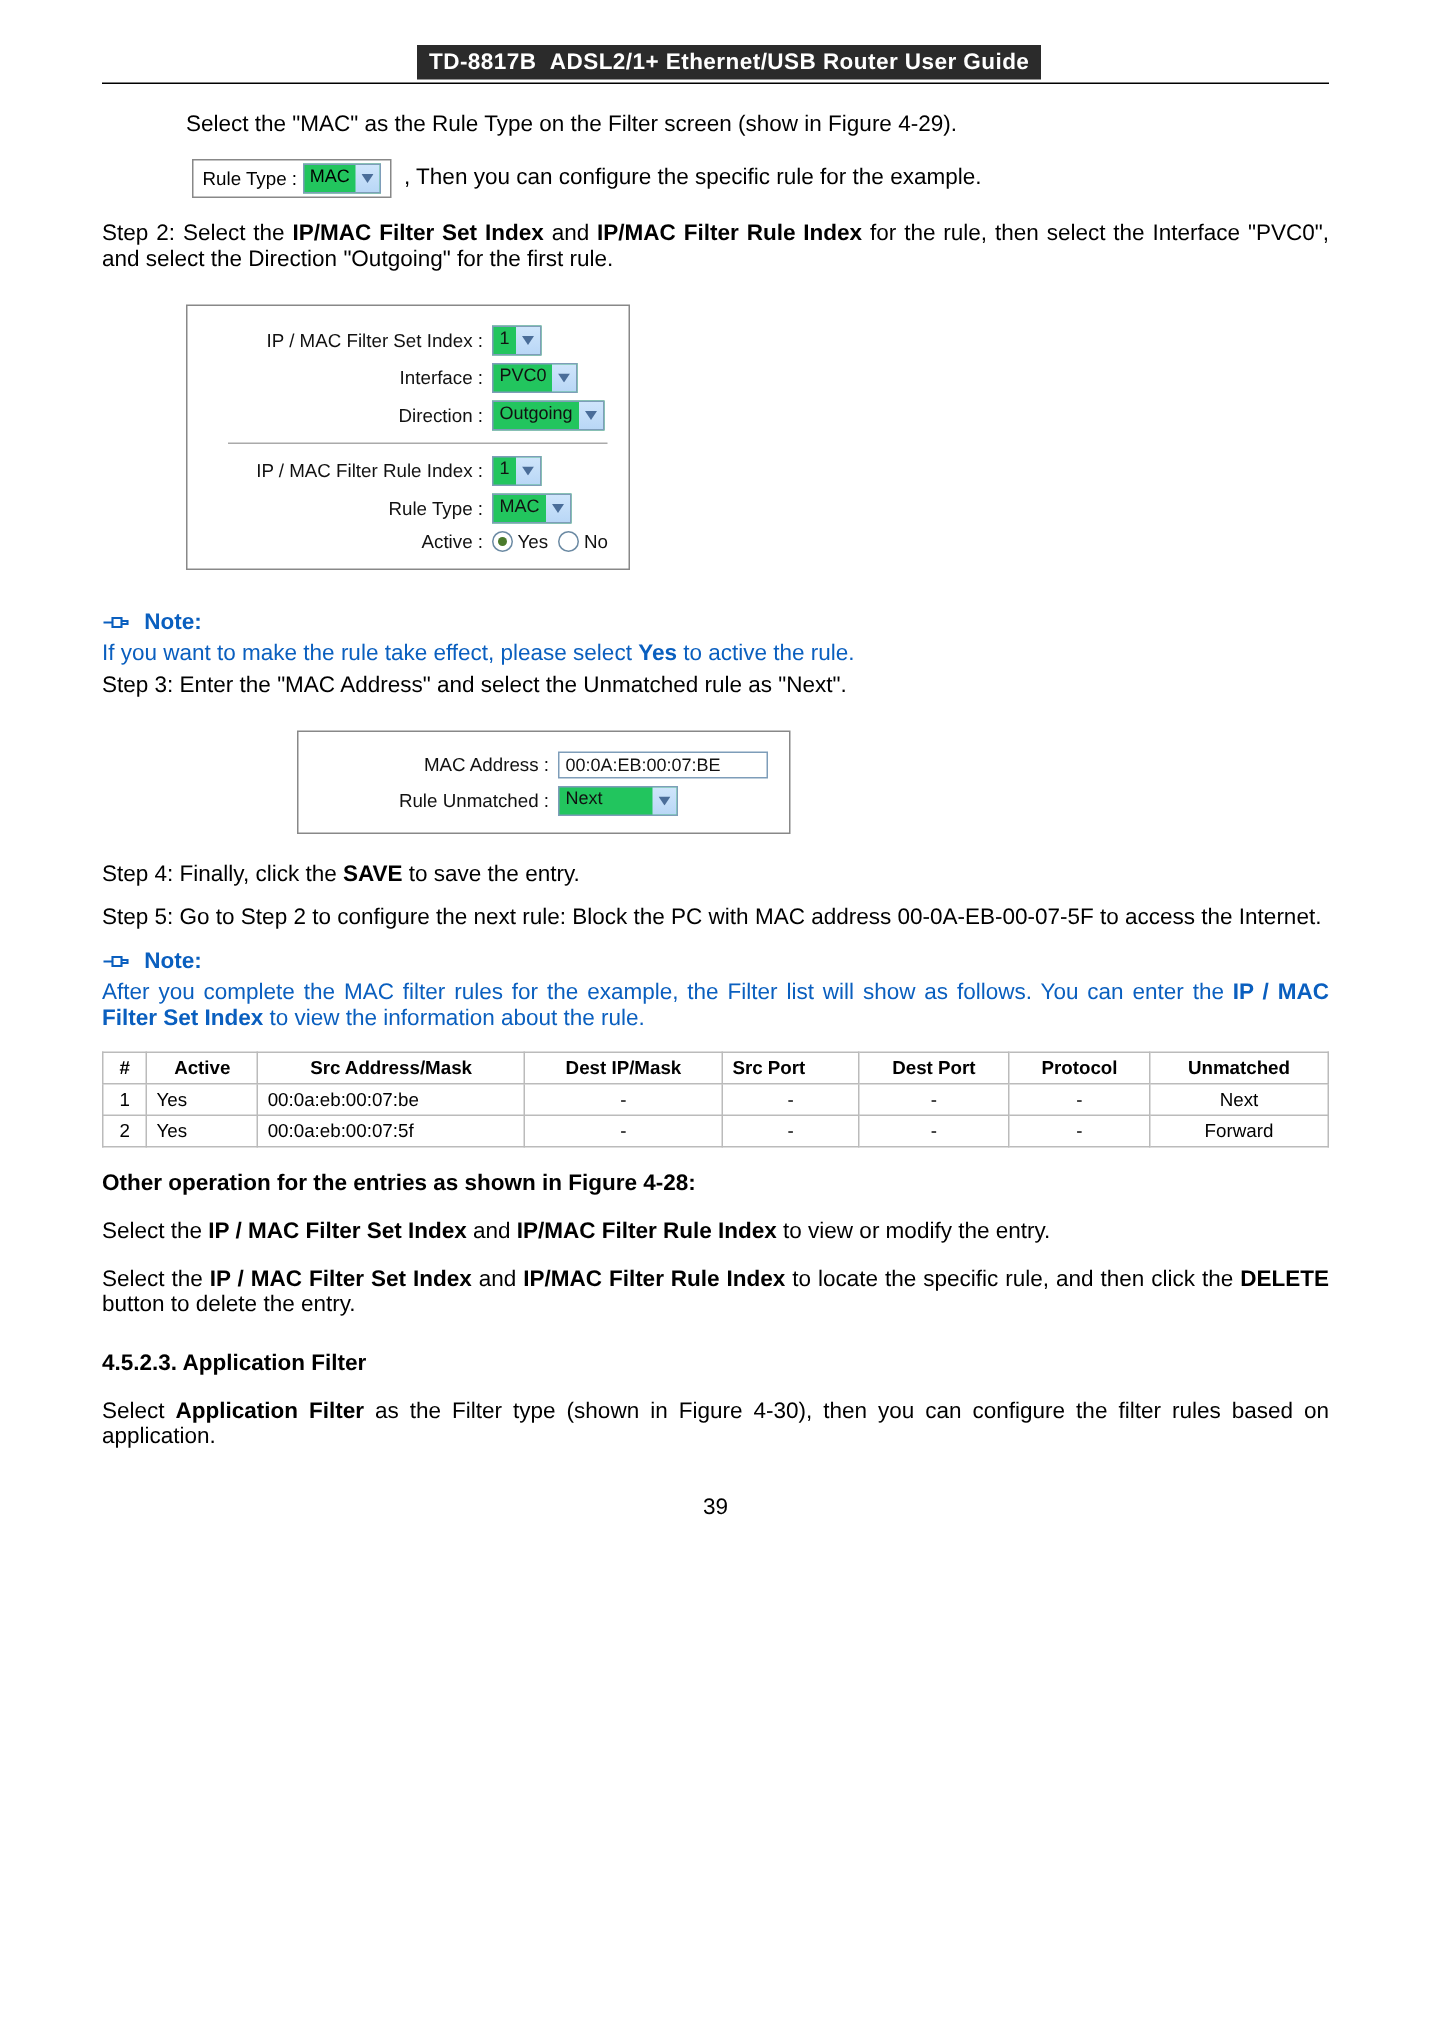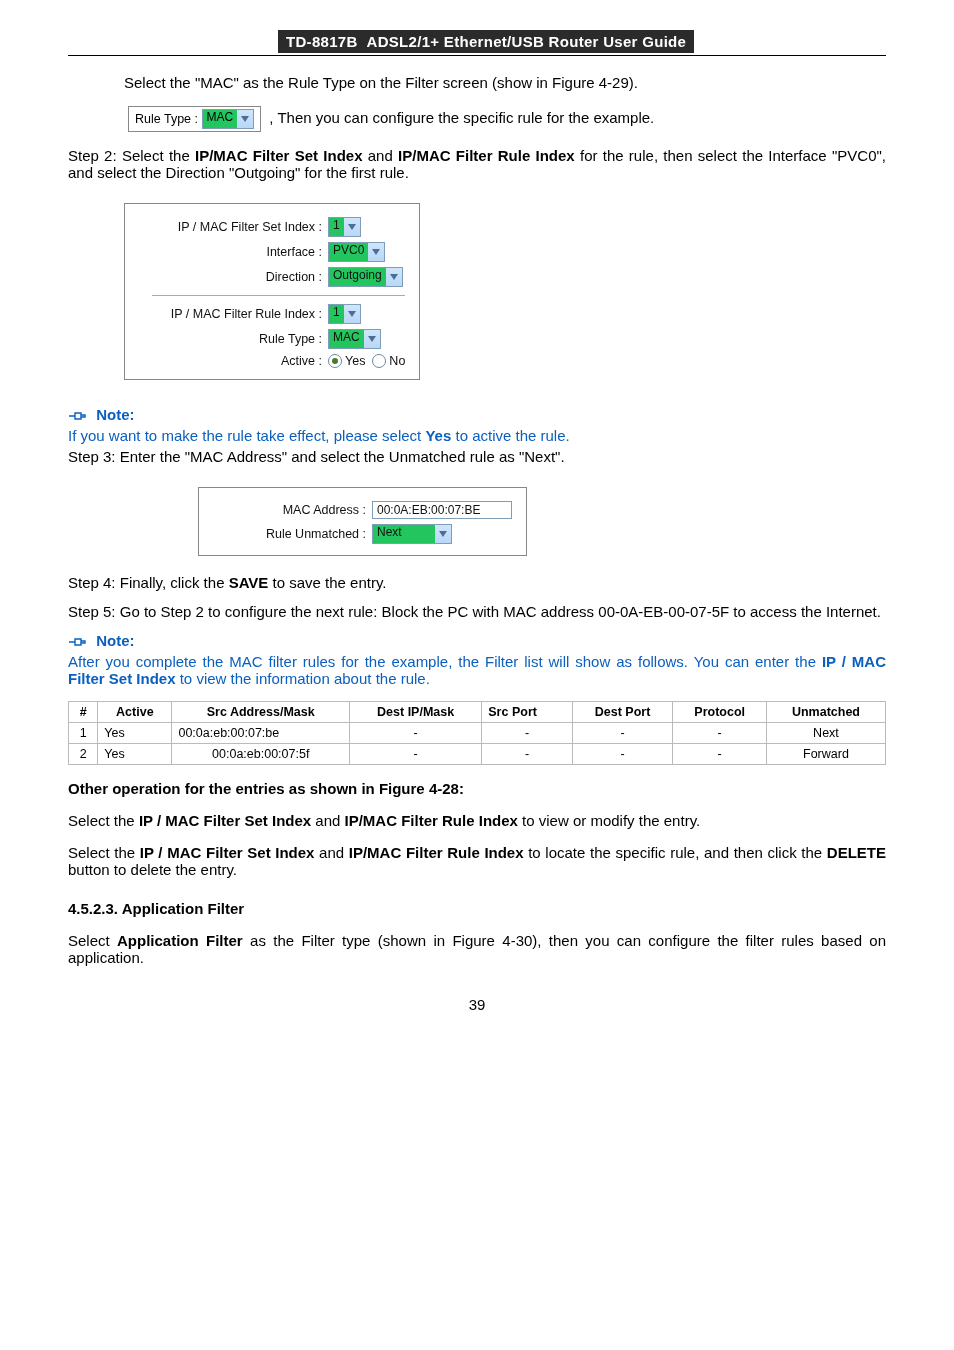--- a/index.html
+++ b/index.html
@@ -196,21 +196,21 @@
         <td style="text-align:left">00:0a:eb:00:07:be</td>
         <td>-</td>
         <td>-</td>
         <td>-</td>
         <td>-</td>
         <td>Next</td>
       </tr>
       <tr>
         <td>2</td>
         <td style="text-align:left">Yes</td>
-        <td style="text-align:center">00:0a:eb:00:07:5f</td>
+        <td style="text-align:left">00:0a:eb:00:07:5f</td>
         <td>-</td>
         <td>-</td>
         <td>-</td>
         <td>-</td>
         <td>Forward</td>
       </tr>
     </tbody>
   </table>
 
   <p class="bold">Other operation for the entries as shown in Figure 4-28:</p>

